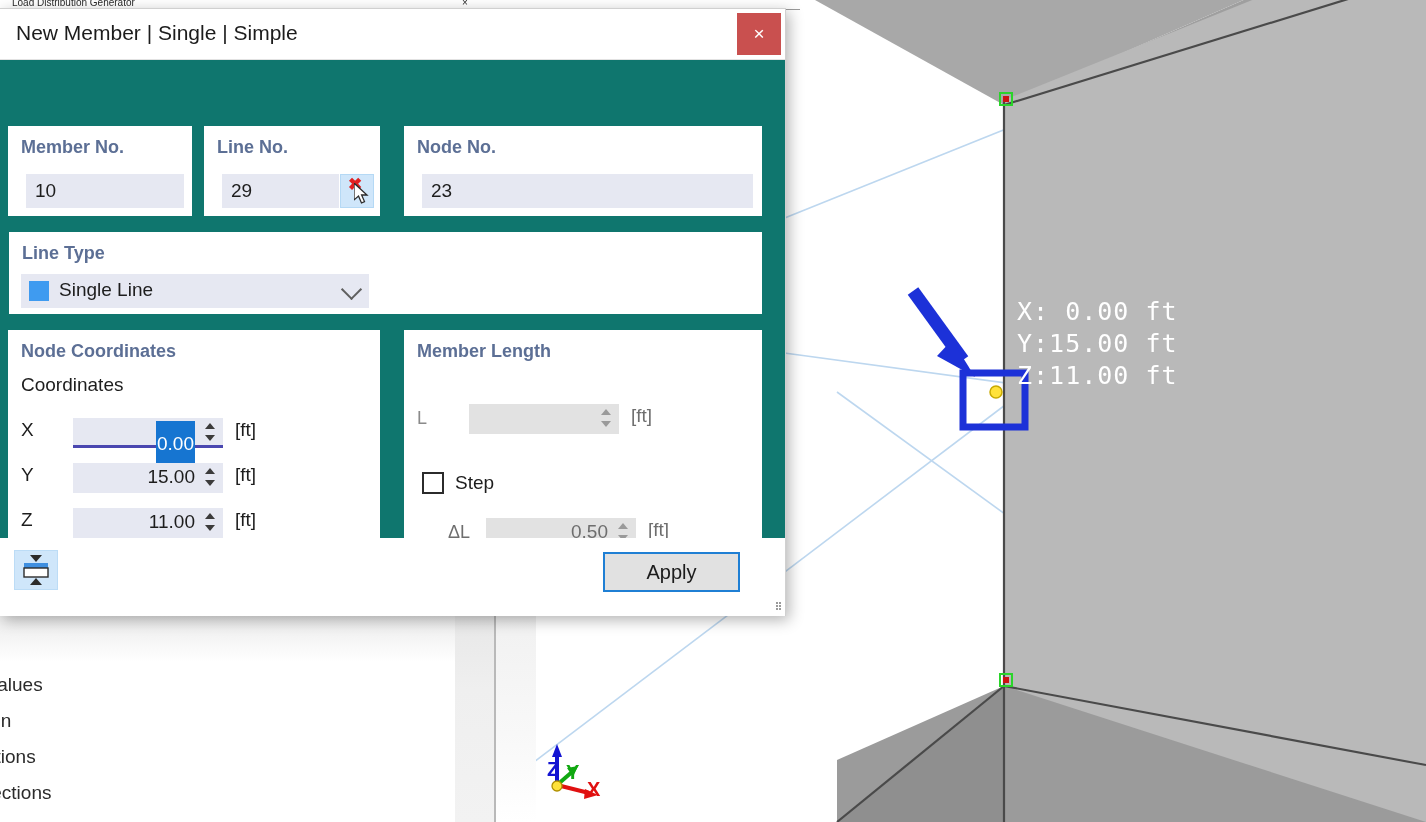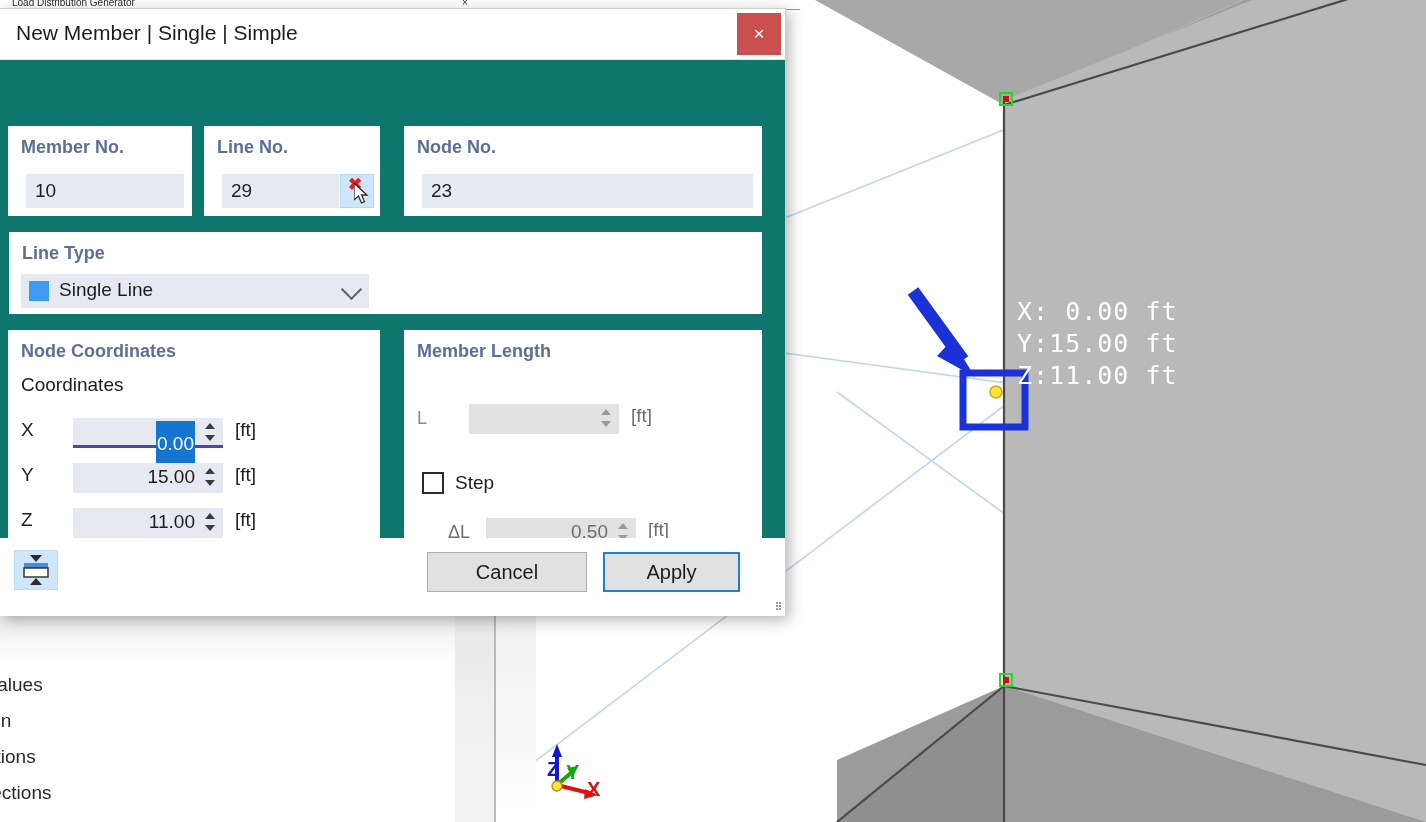--- a/index.html
+++ b/index.html
@@ -569,21 +569,20 @@
 
     <div class="dialog-footer">
       <div class="icon-btn">
         <svg width="42" height="38" viewBox="0 0 42 38">
           <polygon points="15,4 27,4 21,11" fill="#2b2b2b"></polygon>
           <rect x="9" y="12" width="24" height="5" fill="#3f8fe0"></rect>
           <rect x="9" y="17" width="24" height="9" fill="#ffffff" stroke="#2b2b2b" stroke-width="1.4"></rect>
           <polygon points="15,34 27,34 21,27" fill="#2b2b2b"></polygon>
         </svg>
       </div>
-      <button class="btn btn-cancel">Cancel</button>
       <button class="btn btn-apply">Apply</button>
       <span class="resize-grip">
         <i style="left:6px;top:0"></i>
           <i style="left:9px;top:0"></i>
         <i style="left:6px;top:3px"></i>
           <i style="left:9px;top:3px"></i>
         <i style="left:6px;top:6px"></i>
           <i style="left:9px;top:6px"></i>
       </span>
     </div>

